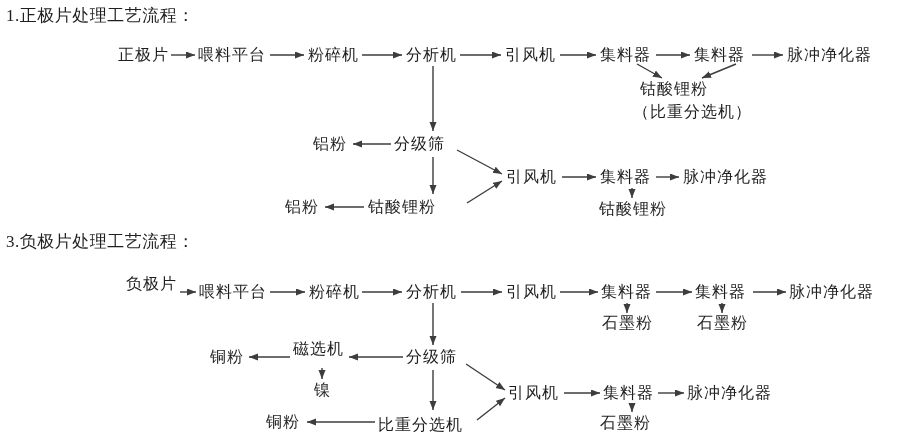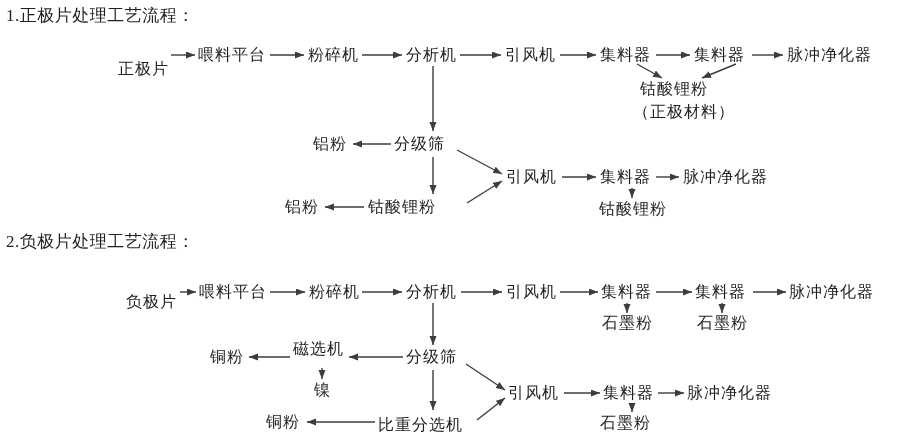--- a/index.html
+++ b/index.html
@@ -85,42 +85,42 @@
     <line x1="375" y1="422" x2="307" y2="422" marker-end="url(#ah)"></line>
     <line x1="466" y1="364" x2="505" y2="390" marker-end="url(#ah)"></line>
     <line x1="477" y1="420" x2="505" y2="398" marker-end="url(#ah)"></line>
     <line x1="564" y1="393" x2="600" y2="393" marker-end="url(#ah)"></line>
     <line x1="658" y1="393" x2="684" y2="393" marker-end="url(#ah)"></line>
     <line x1="632" y1="404" x2="632" y2="412" marker-end="url(#ah)"></line>
   </svg>
 
   <div class="t title" style="left:6px;  top:7px">1.正极片处理工艺流程：</div>
 
-  <div class="t" style="left:118px; top:60px">正极片</div>
+  <div class="t" style="left:118px; top:46px">正极片</div>
   <div class="t" style="left:198px; top:46px">喂料平台</div>
   <div class="t" style="left:308px; top:46px">粉碎机</div>
   <div class="t" style="left:406px; top:46px">分析机</div>
   <div class="t" style="left:505px; top:46px">引风机</div>
   <div class="t" style="left:600px; top:46px">集料器</div>
   <div class="t" style="left:694px; top:46px">集料器</div>
   <div class="t" style="left:787px; top:46px">脉冲净化器</div>
   <div class="t" style="left:640px; top:80px">钴酸锂粉</div>
-  <div class="t" style="left:633px; top:103px">（正极材料）</div>
+  <div class="t" style="left:633px; top:103px">（比重分选机）</div>
   <div class="t" style="left:394px; top:135px">分级筛</div>
   <div class="t" style="left:313px; top:135px">铝粉</div>
   <div class="t" style="left:368px; top:198px">钴酸锂粉</div>
   <div class="t" style="left:285px; top:198px">铝粉</div>
   <div class="t" style="left:506px; top:168px">引风机</div>
   <div class="t" style="left:600px; top:168px">集料器</div>
   <div class="t" style="left:683px; top:168px">脉冲净化器</div>
   <div class="t" style="left:599px; top:200px">钴酸锂粉</div>
 
-  <div class="t title" style="left:6px; top:233px">2.负极片处理工艺流程：</div>
+  <div class="t title" style="left:6px; top:233px">3.负极片处理工艺流程：</div>
 
-  <div class="t" style="left:126px; top:293px">负极片</div>
+  <div class="t" style="left:126px; top:275px">负极片</div>
   <div class="t" style="left:199px; top:283px">喂料平台</div>
   <div class="t" style="left:309px; top:283px">粉碎机</div>
   <div class="t" style="left:406px; top:283px">分析机</div>
   <div class="t" style="left:506px; top:283px">引风机</div>
   <div class="t" style="left:601px; top:283px">集料器</div>
   <div class="t" style="left:695px; top:283px">集料器</div>
   <div class="t" style="left:789px; top:283px">脉冲净化器</div>
   <div class="t" style="left:602px; top:314px">石墨粉</div>
   <div class="t" style="left:697px; top:314px">石墨粉</div>
   <div class="t" style="left:406px; top:348px">分级筛</div>

